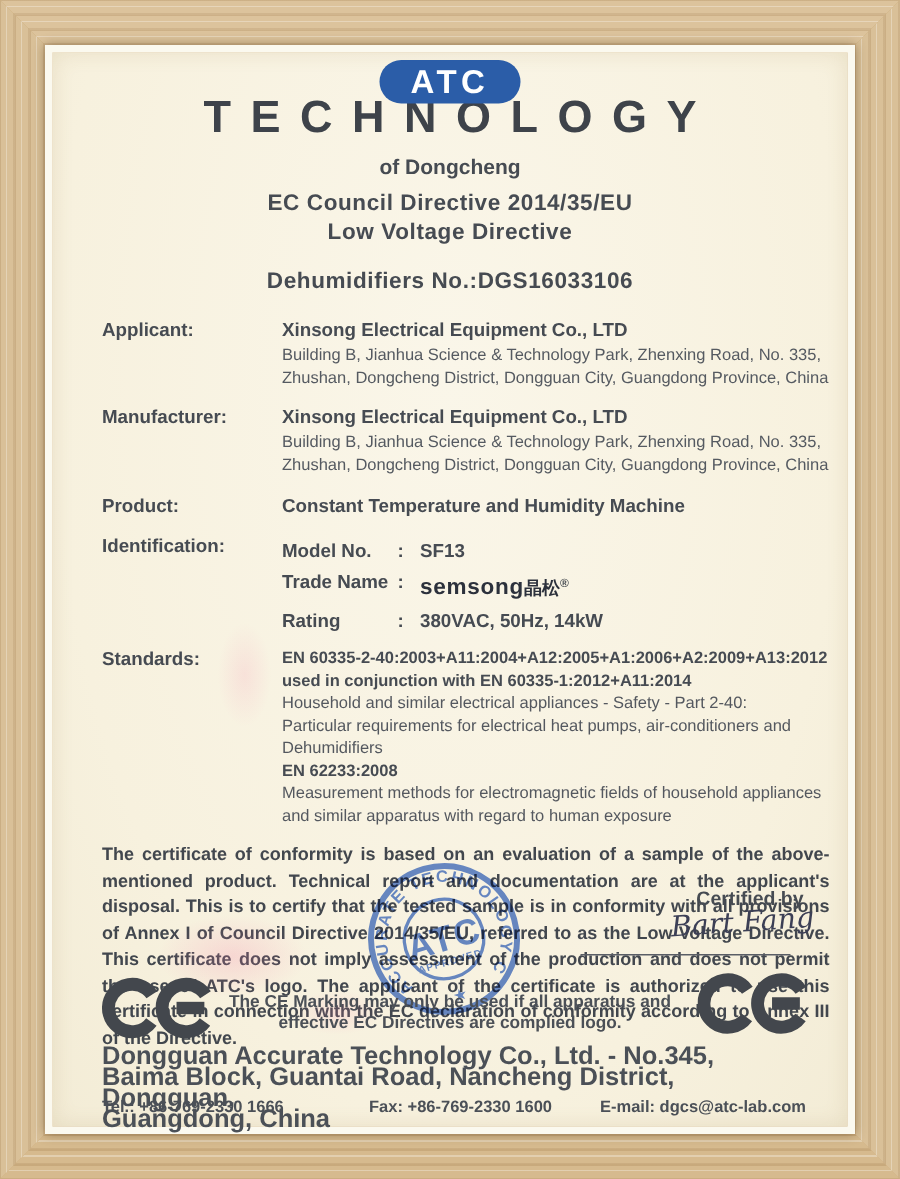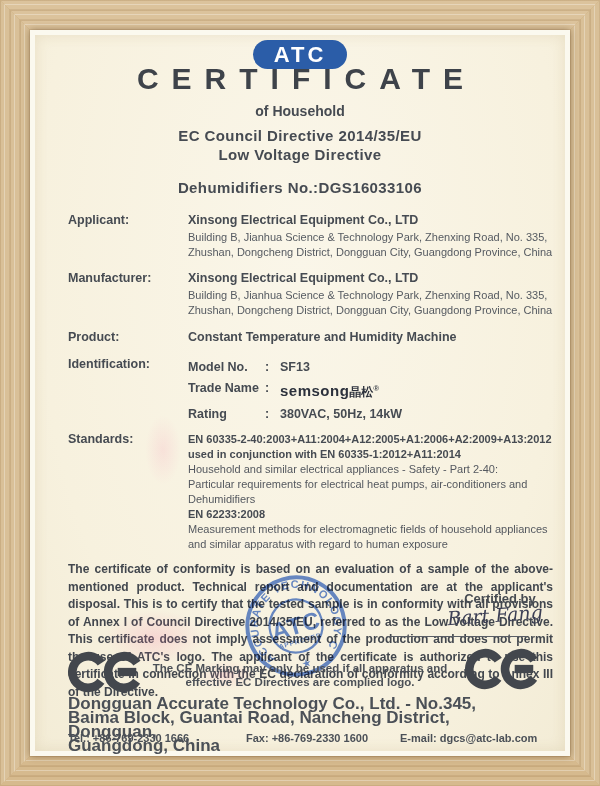--- a/index.html
+++ b/index.html
@@ -89,22 +89,22 @@
 
   <div class="paper">
 
     <div class="smudge" style="left:70px;top:575px;width:100px;height:55px;background:radial-gradient(ellipse,rgba(244,120,165,.22),rgba(244,120,165,0) 70%);"></div>
     <div class="smudge" style="left:110px;top:380px;width:36px;height:70px;background:radial-gradient(ellipse,rgba(244,120,165,.14),rgba(244,120,165,0) 70%);"></div>
     <div class="smudge" style="left:160px;top:625px;width:60px;height:30px;background:radial-gradient(ellipse,rgba(244,120,165,.16),rgba(244,120,165,0) 70%);"></div>
 
     <div class="logo-pill">
       <span>ATC</span>
     </div>
-    <div class="title">CERTIFICATE</div>
-    <div class="subtitle">of Household</div>
+    <div class="title">TECHNOLOGY</div>
+    <div class="subtitle">of Dongcheng</div>
     <div class="directives">
       <div>EC Council Directive 2014/35/EU</div>
       <div>Low Voltage Directive</div>
     </div>
     <div class="registration">Dehumidifiers No.:DGS16033106</div>
 
     <div class="info">
 
       <div class="row mb12">
         <div class="lbl">Applicant:</div>

